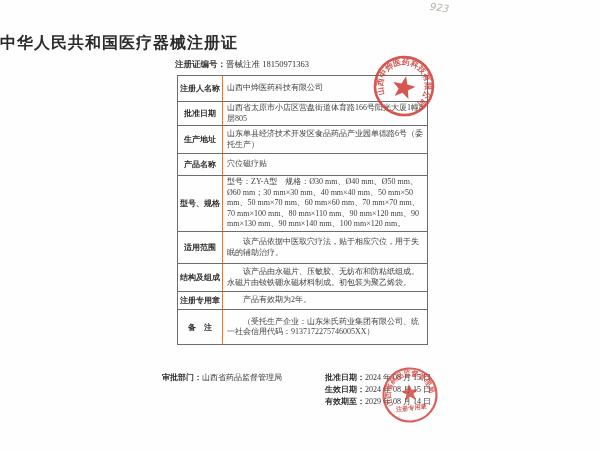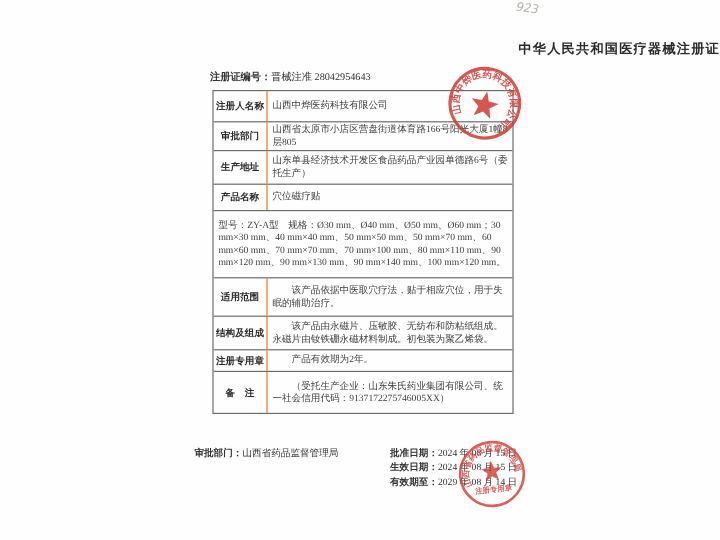--- a/index.html
+++ b/index.html
@@ -4,23 +4,23 @@
 <style>
   html,body{margin:0;padding:0;}
   body{
     width:600px;height:450px;position:relative;overflow:hidden;
     background:#fefefe;
     font-family:"Liberation Serif","DejaVu Serif",serif;
     color:#3a3a3a;
   }
   .doc{position:absolute;inset:0;}
   .title{
-    position:absolute;top:33px;left:0;width:600px;text-align:right;
+    position:absolute;top:33px;left:0;width:600px;text-align:left;
     font-family:"Liberation Sans","DejaVu Sans",sans-serif;
-    font-size:11px;font-weight:bold;color:#2b2b2b;letter-spacing:1px;
+    font-size:16px;font-weight:bold;color:#2b2b2b;letter-spacing:1px;
   }
   .cert-line{
     position:absolute;top:59px;left:175px;font-size:8.5px;color:#333;
   }
   .cert-line .lbl{font-weight:bold;font-family:"Liberation Sans","DejaVu Sans",sans-serif;margin-top:23px;}
   .cert-table{
     position:absolute;left:177px;top:75px;width:251px;
     border:1px solid #6d6d6d;box-sizing:border-box;
     background:transparent;
   }
@@ -65,49 +65,50 @@
 </head>
 <body>
 
 <div class="doc">
 
   <div class="title">中华人民共和国医疗器械注册证</div>
 
   <div class="handwriting">923</div>
 
   <div class="cert-line">
-    <span class="lbl">注册证编号：</span><span>晋械注准 28042954643</span>
+    <span class="lbl">注册证编号：</span><span>晋械注准 18150971363</span>
   </div>
 
   <div class="cert-table">
     <div class="row r1">
       <div class="cell-label">注册人名称</div>
       <div class="cell-value">
           <p>山西中烨医药科技有限公司</p>
         </div>
     </div>
     <div class="row r2">
-      <div class="cell-label">审批部门</div>
+      <div class="cell-label">批准日期</div>
       <div class="cell-value">
           <p>山西省太原市小店区营盘街道体育路166号阳光大厦1幢8层805</p>
         </div>
     </div>
     <div class="row r3">
       <div class="cell-label">生产地址</div>
       <div class="cell-value">
           <p>山东单县经济技术开发区食品药品产业园单德路6号（委托生产）</p>
         </div>
     </div>
     <div class="row r4">
       <div class="cell-label">产品名称</div>
       <div class="cell-value">
           <p>穴位磁疗贴</p>
         </div>
     </div>
     <div class="row r5">
+      <div class="cell-label">型号、规格</div>
       <div class="cell-value">
           <p>型号：ZY-A型　规格：Ø30 mm、Ø40 mm、Ø50 mm、Ø60 mm；30 mm×30 mm、40 mm×40 mm、50 mm×50 mm、50 mm×70 mm、60 mm×60 mm、70 mm×70 mm、70 mm×100 mm、80 mm×110 mm、90 mm×120 mm、90 mm×130 mm、90 mm×140 mm、100 mm×120 mm。</p>
         </div>
     </div>
     <div class="row r7">
       <div class="cell-label">适用范围</div>
       <div class="cell-value indent">
           <p>该产品依据中医取穴疗法，贴于相应穴位，用于失眠的辅助治疗。</p>
         </div>
     </div>

